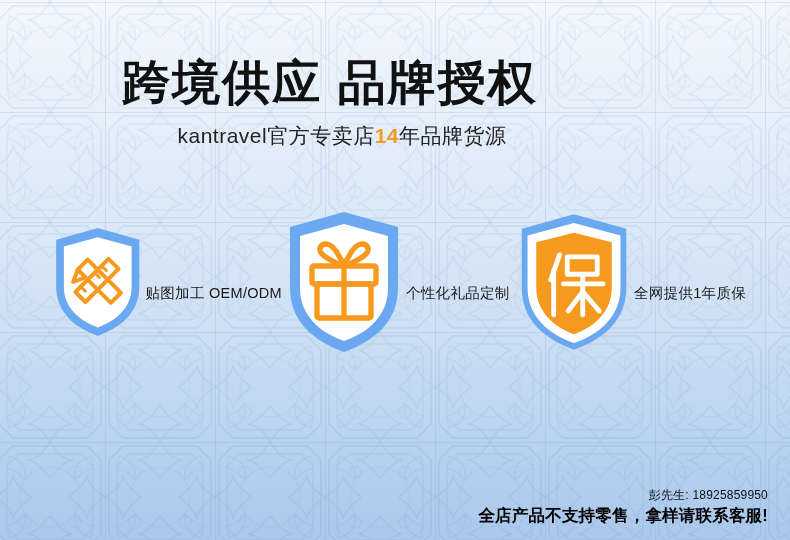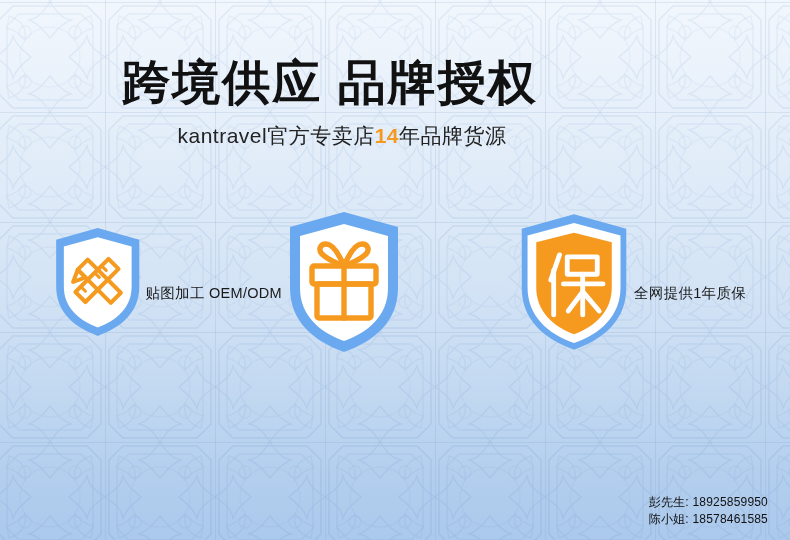--- a/index.html
+++ b/index.html
@@ -150,20 +150,21 @@
         <path d="M62 4 L116 19 L116 80 C116 113 93 133 62 144 C31 133 8 113 8 80 L8 19 Z" fill="#6aa9f0"></path>
         <path d="M62 16 L106 28 L106 80 C106 107 87 124 62 133 C37 124 18 107 18 80 L18 28 Z" fill="#ffffff"></path>
         <g fill="none" stroke="#f59a1e" stroke-width="5.4" stroke-linejoin="round" stroke-linecap="round">
           <rect x="30" y="58" width="64" height="18" rx="2"></rect>
           <rect x="35" y="76" width="54" height="34" rx="2"></rect>
           <line x1="62" y1="58" x2="62" y2="110"></line>
           <path d="M62 58 C56 44 50 36 44 36 C38 36 36 42 40 46 C45 51 54 55 62 58 Z"></path>
           <path d="M62 58 C68 44 74 36 80 36 C86 36 88 42 84 46 C79 51 70 55 62 58 Z"></path>
         </g>
       </svg>
+      <div class="feature-caption">个性化礼品定制</div>
     </div>
 
     <div class="feature">
       <svg class="shield-wrap" viewBox="0 0 124 148">
         <path d="M62 4 L116 19 L116 80 C116 113 93 133 62 144 C31 133 8 113 8 80 L8 19 Z" fill="#6aa9f0"></path>
         <path d="M62 13 L110 26 L110 80 C110 109 89 128 62 137 C35 128 14 109 14 80 L14 26 Z" fill="#ffffff"></path>
         <path d="M62 23 L101 33 L101 80 C101 104 84 120 62 128 C40 120 23 104 23 80 L23 33 Z" fill="#f59a1e"></path>
         <g fill="none" stroke="#ffffff" stroke-width="5" stroke-linecap="round" stroke-linejoin="round">
 
           <path d="M47 46 L38 72"></path>
@@ -180,16 +181,16 @@
           <path d="M71 84 L88 104"></path>
         </g>
       </svg>
       <div class="feature-caption">全网提供1年质保</div>
     </div>
 
   </div>
 
   <div id="contact">
     <div class="contact-line">彭先生: 18925859950</div>
-    <div class="contact-line">陈小姐: 18578461585</div>
+    <div class="contact-note">全店产品不支持零售，拿样请联系客服!</div>
   </div>
 
 </div>
 
 </body></html>

